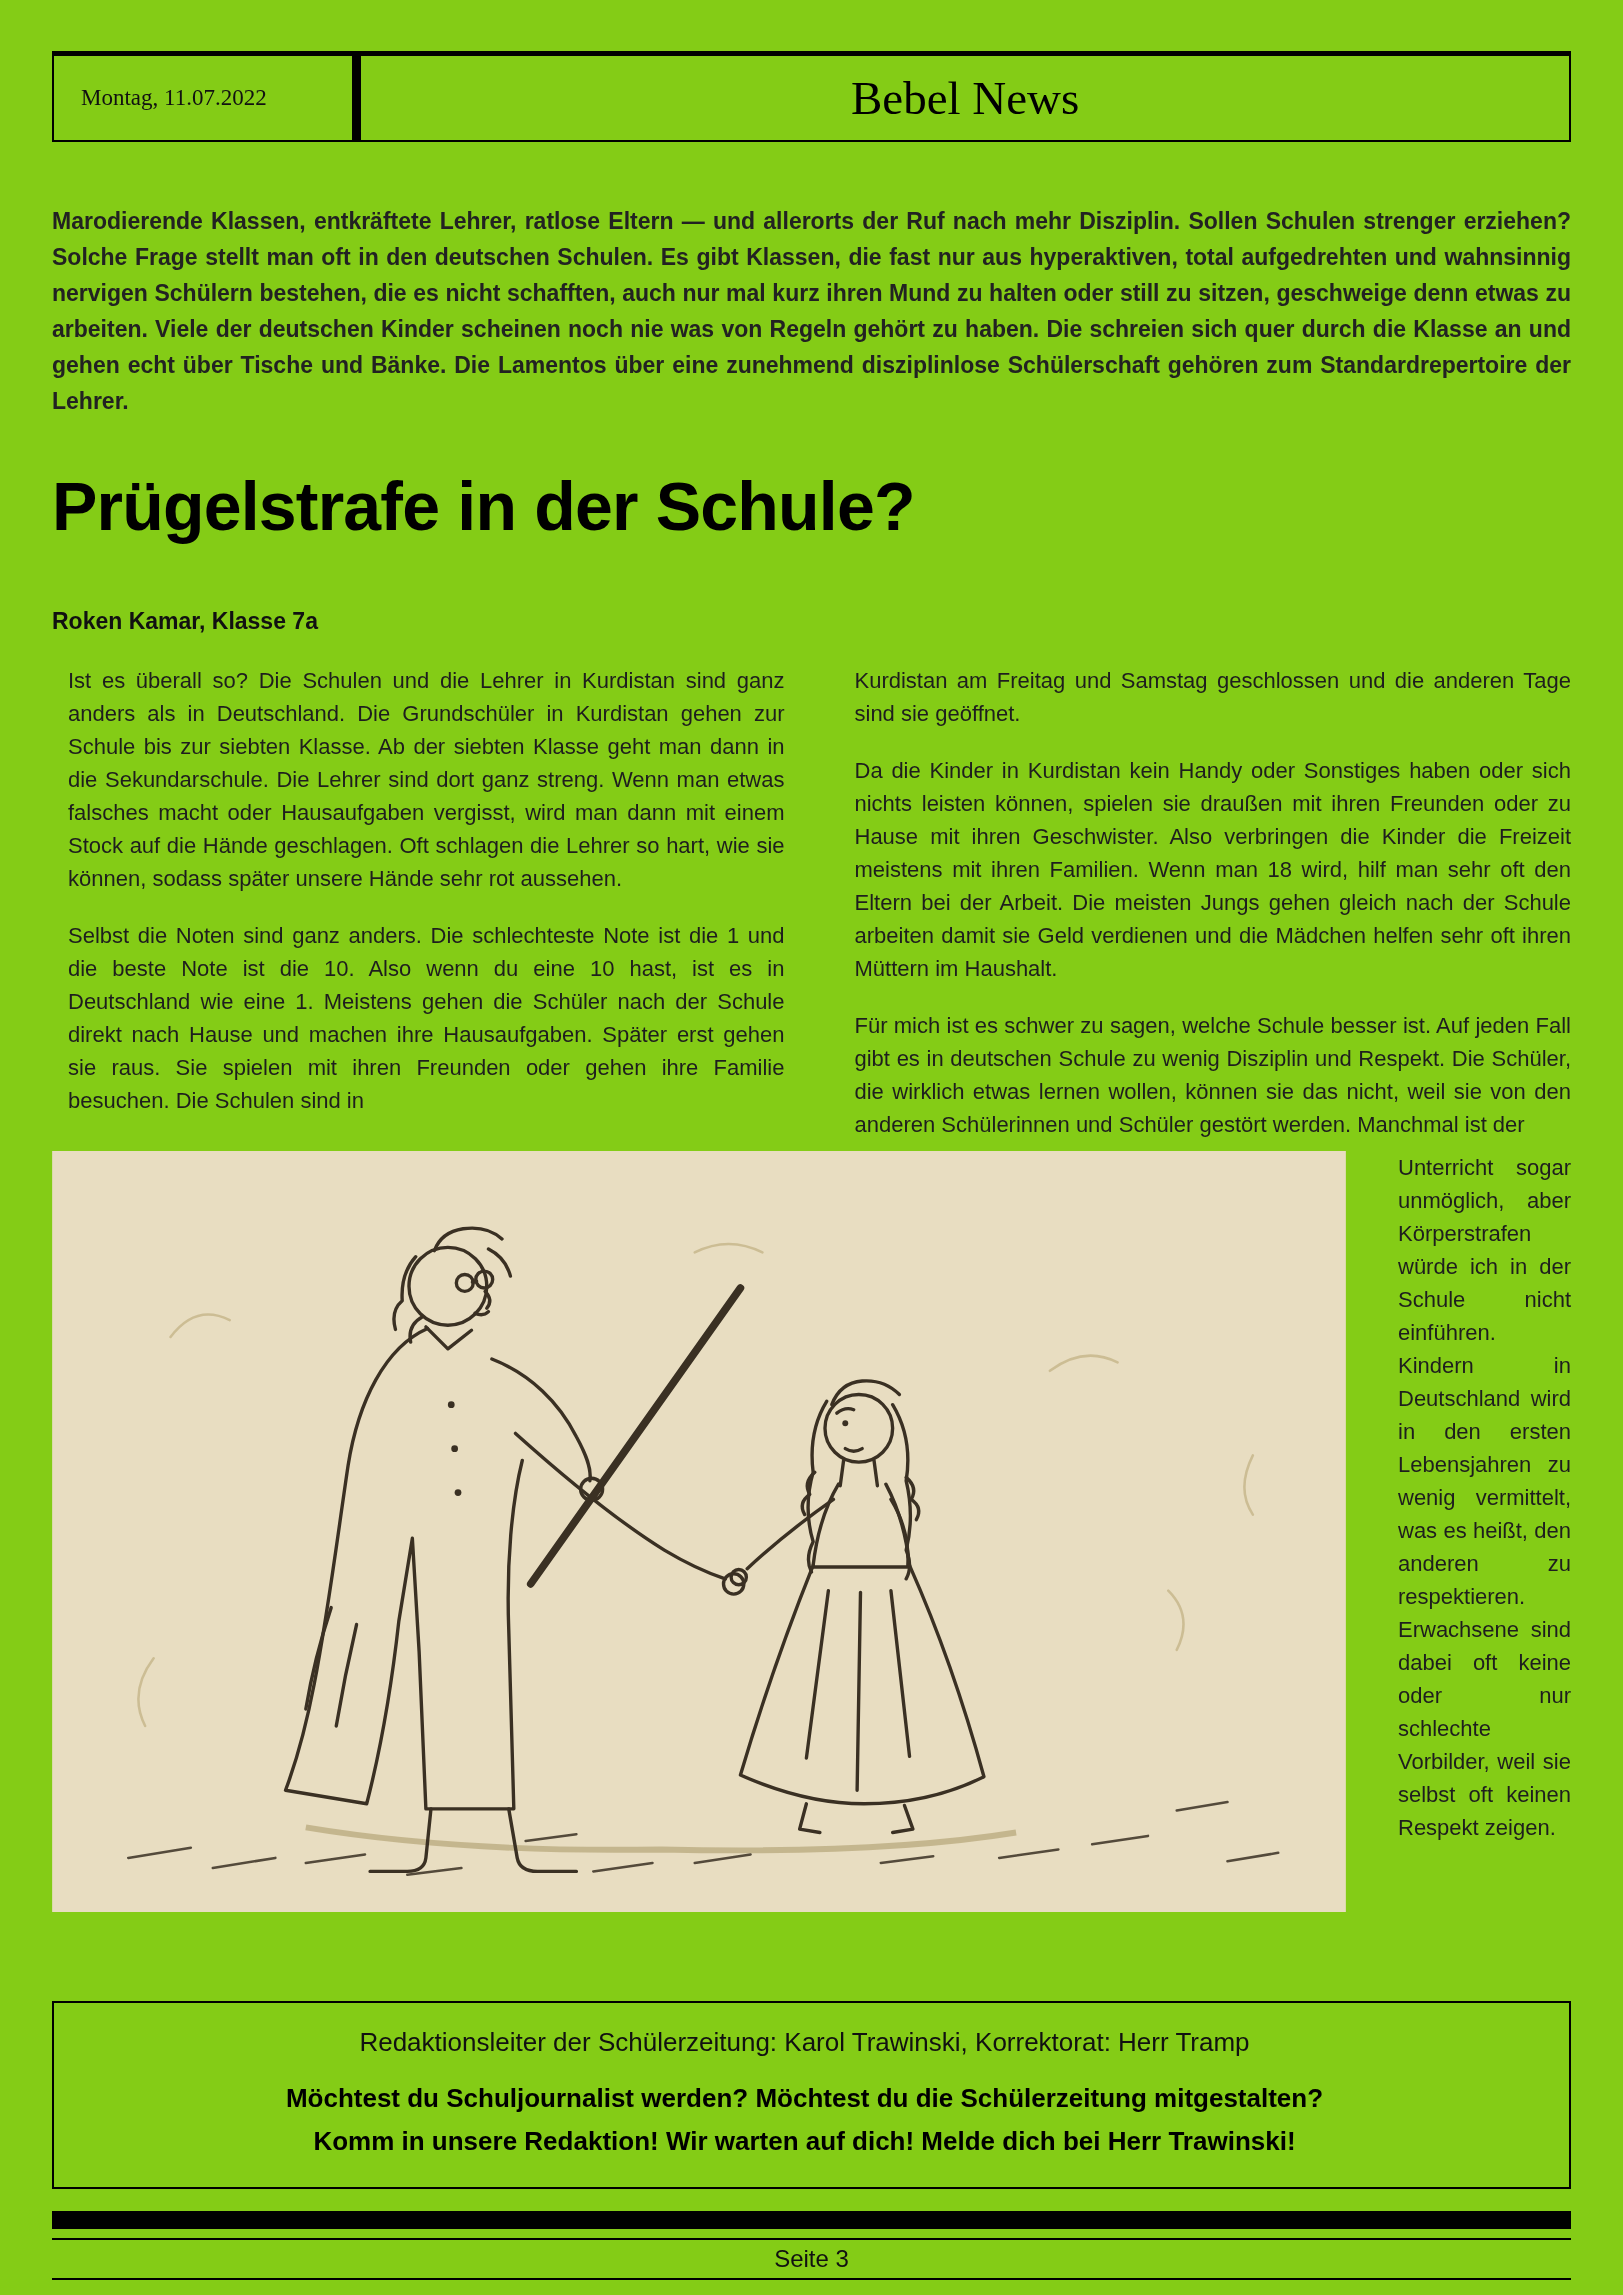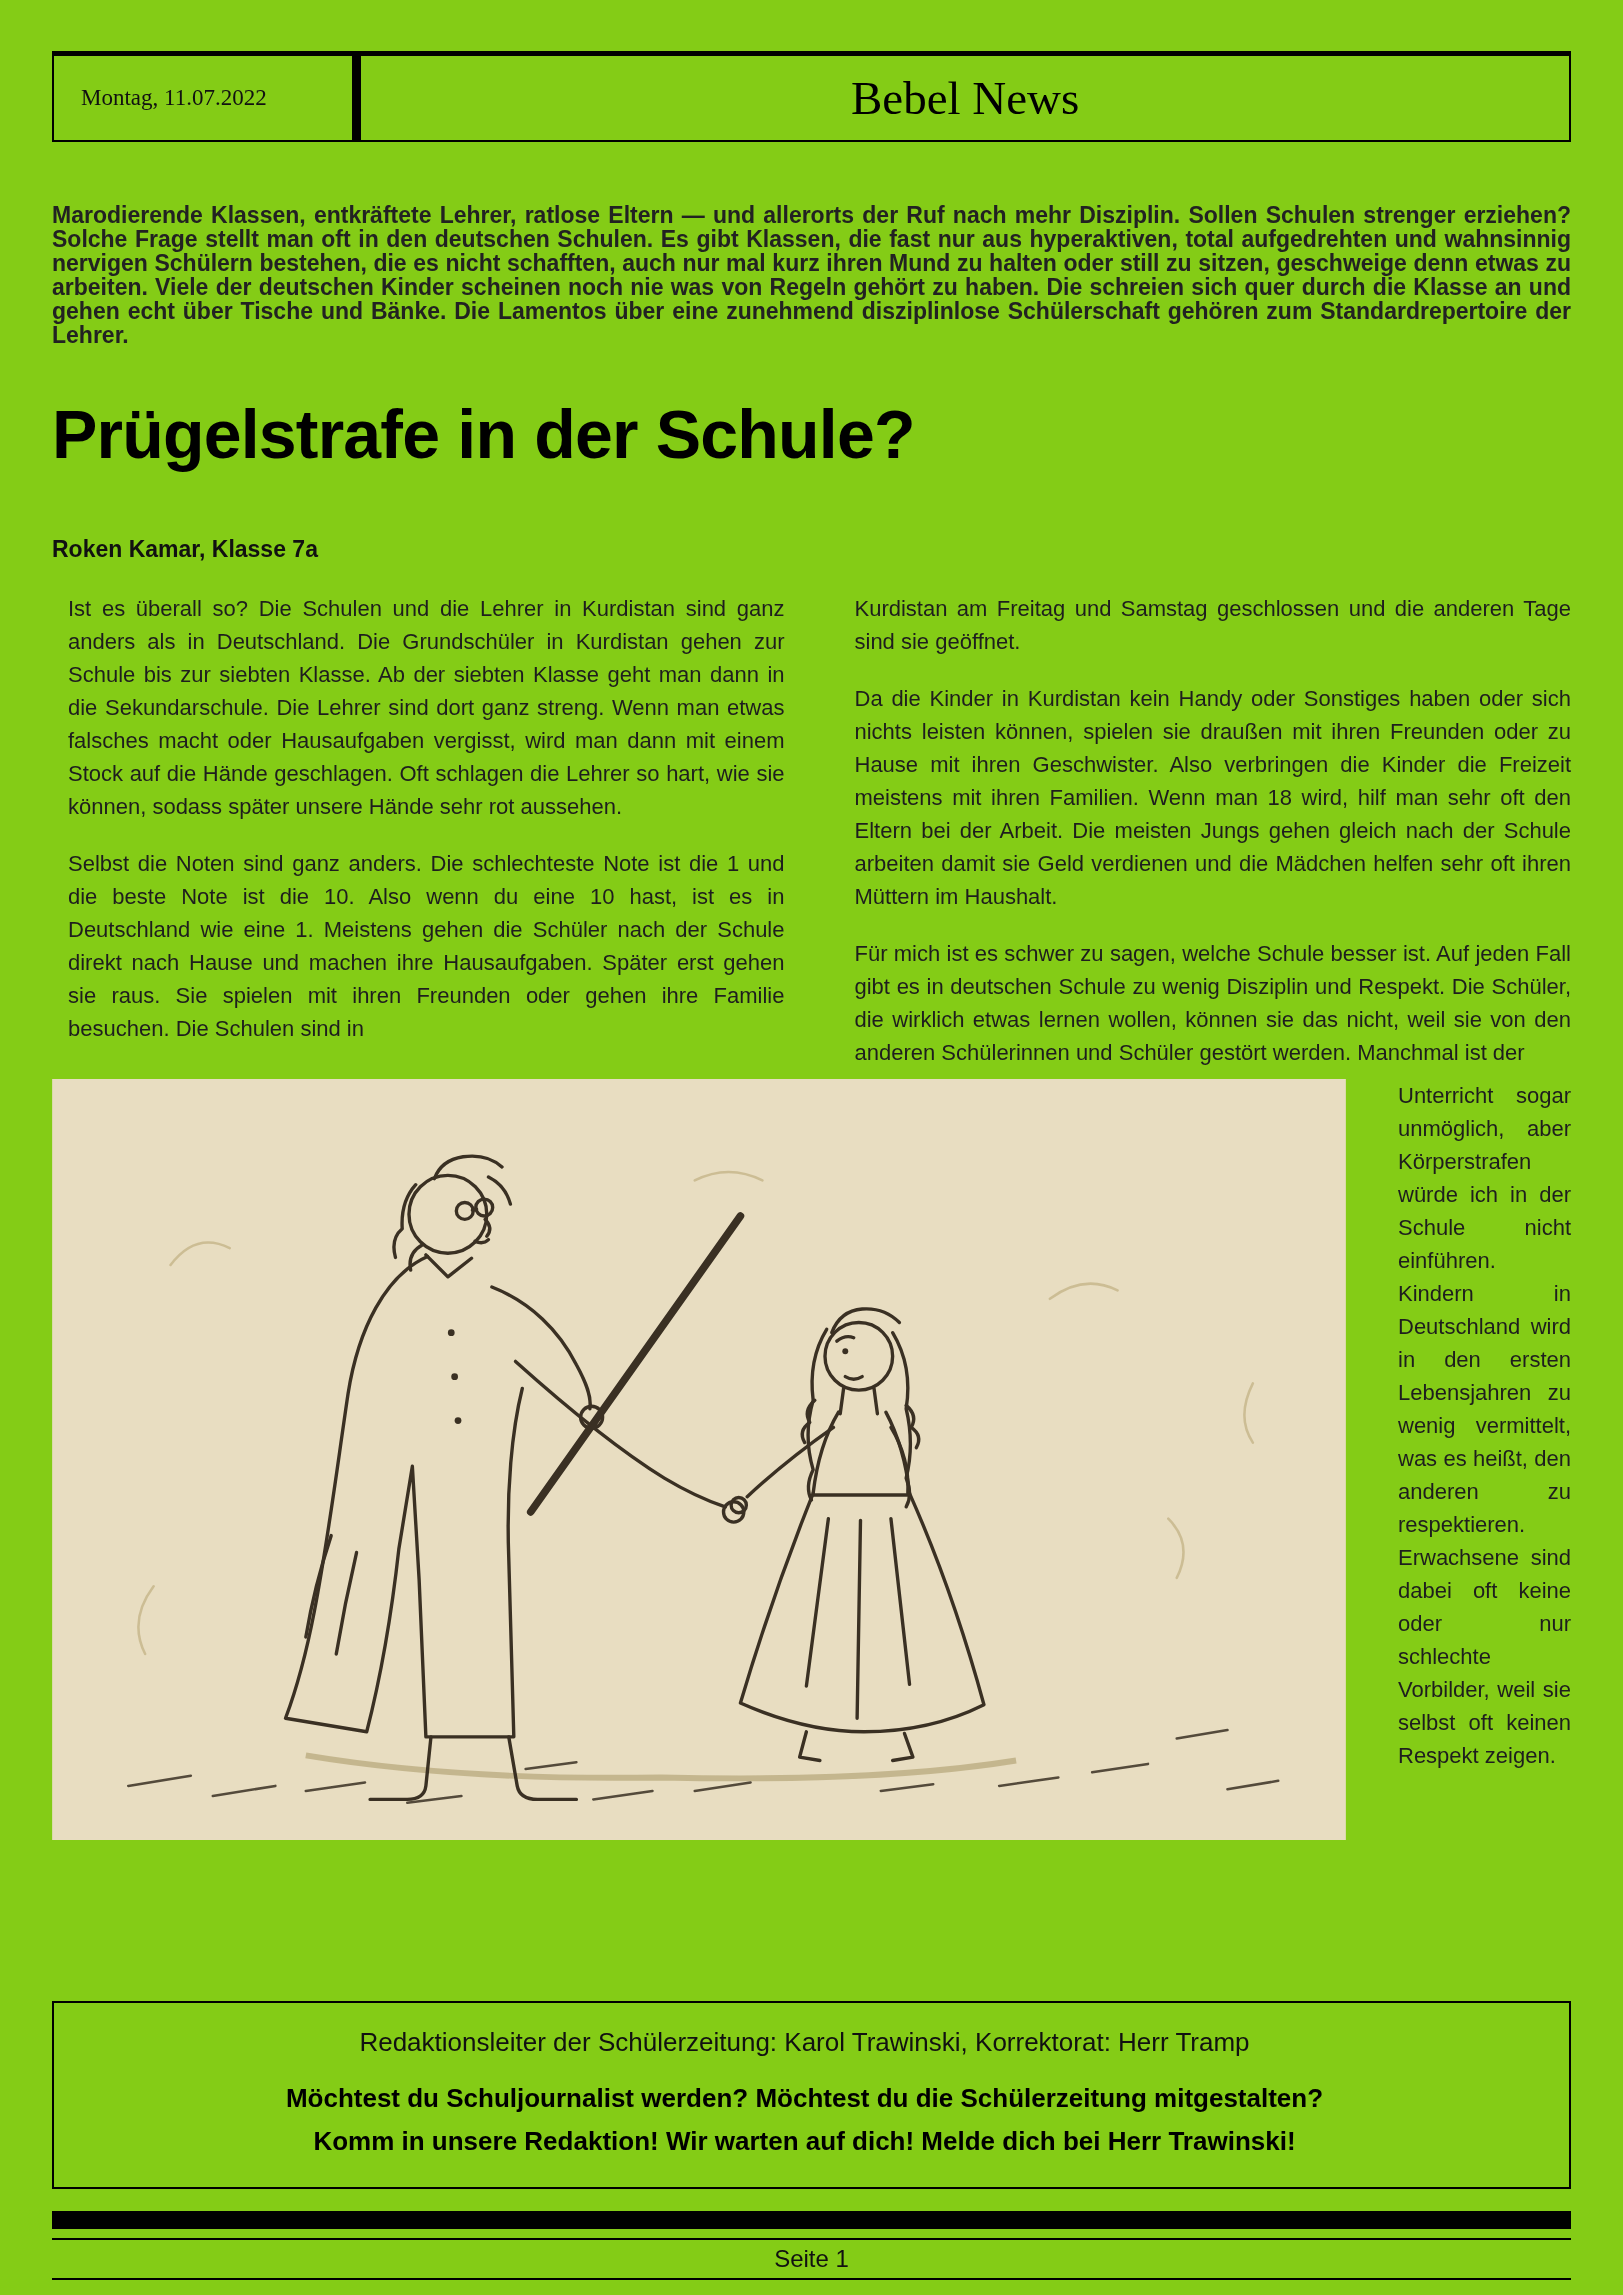--- a/index.html
+++ b/index.html
@@ -45,21 +45,21 @@
     font-family: "Liberation Serif", serif;
     font-size: 47px;
     color: #000;
   }
 
   
   .intro {
     margin-top: 61px;
     font-size: 23px;
     font-weight: 700;
-    line-height: 24px;
+    line-height: 36px;
     text-align: justify;
     color: #222;
     flex: 0 0 auto;
   }
 
   
   .headline {
     margin-top: 29px;
     font-size: 68px;
     font-weight: 800;
@@ -237,18 +237,18 @@
   <div class="footer-box">
     <div class="footer-line1">Redaktionsleiter der Schülerzeitung: Karol Trawinski, Korrektorat: Herr Tramp</div>
     <div class="footer-line2">Möchtest du Schuljournalist werden? Möchtest du die Schülerzeitung mitgestalten?</div>
     <div class="footer-line3">Komm in unsere Redaktion! Wir warten auf dich!  Melde dich bei Herr Trawinski!</div>
   </div>
 
   <div class="bottom-block">
     <div class="bar-thick"></div>
     <div class="bar-gap"></div>
     <div class="bar-thin"></div>
-    <div class="pageno">Seite 1</div>
+    <div class="pageno">Seite 3</div>
     <div class="bar-thin"></div>
   </div>
 
 </div>
 
 
 </body></html>

